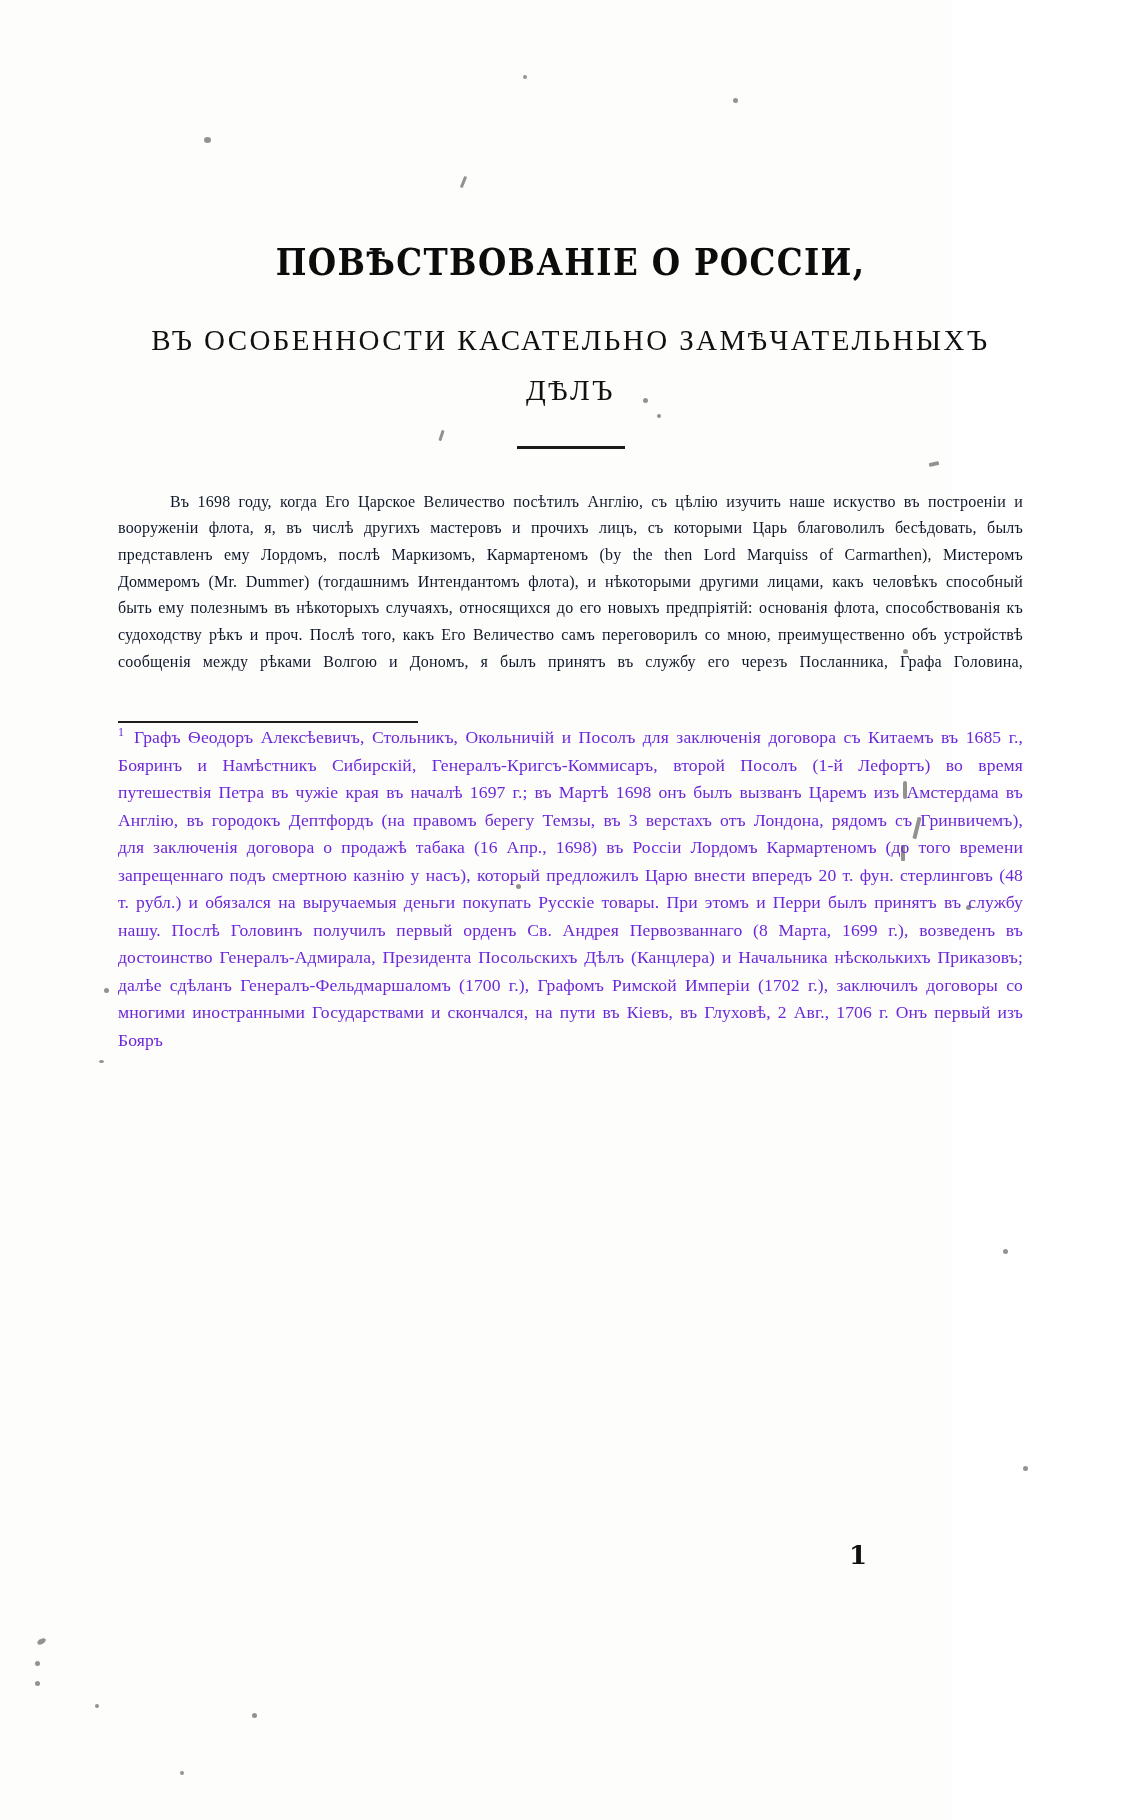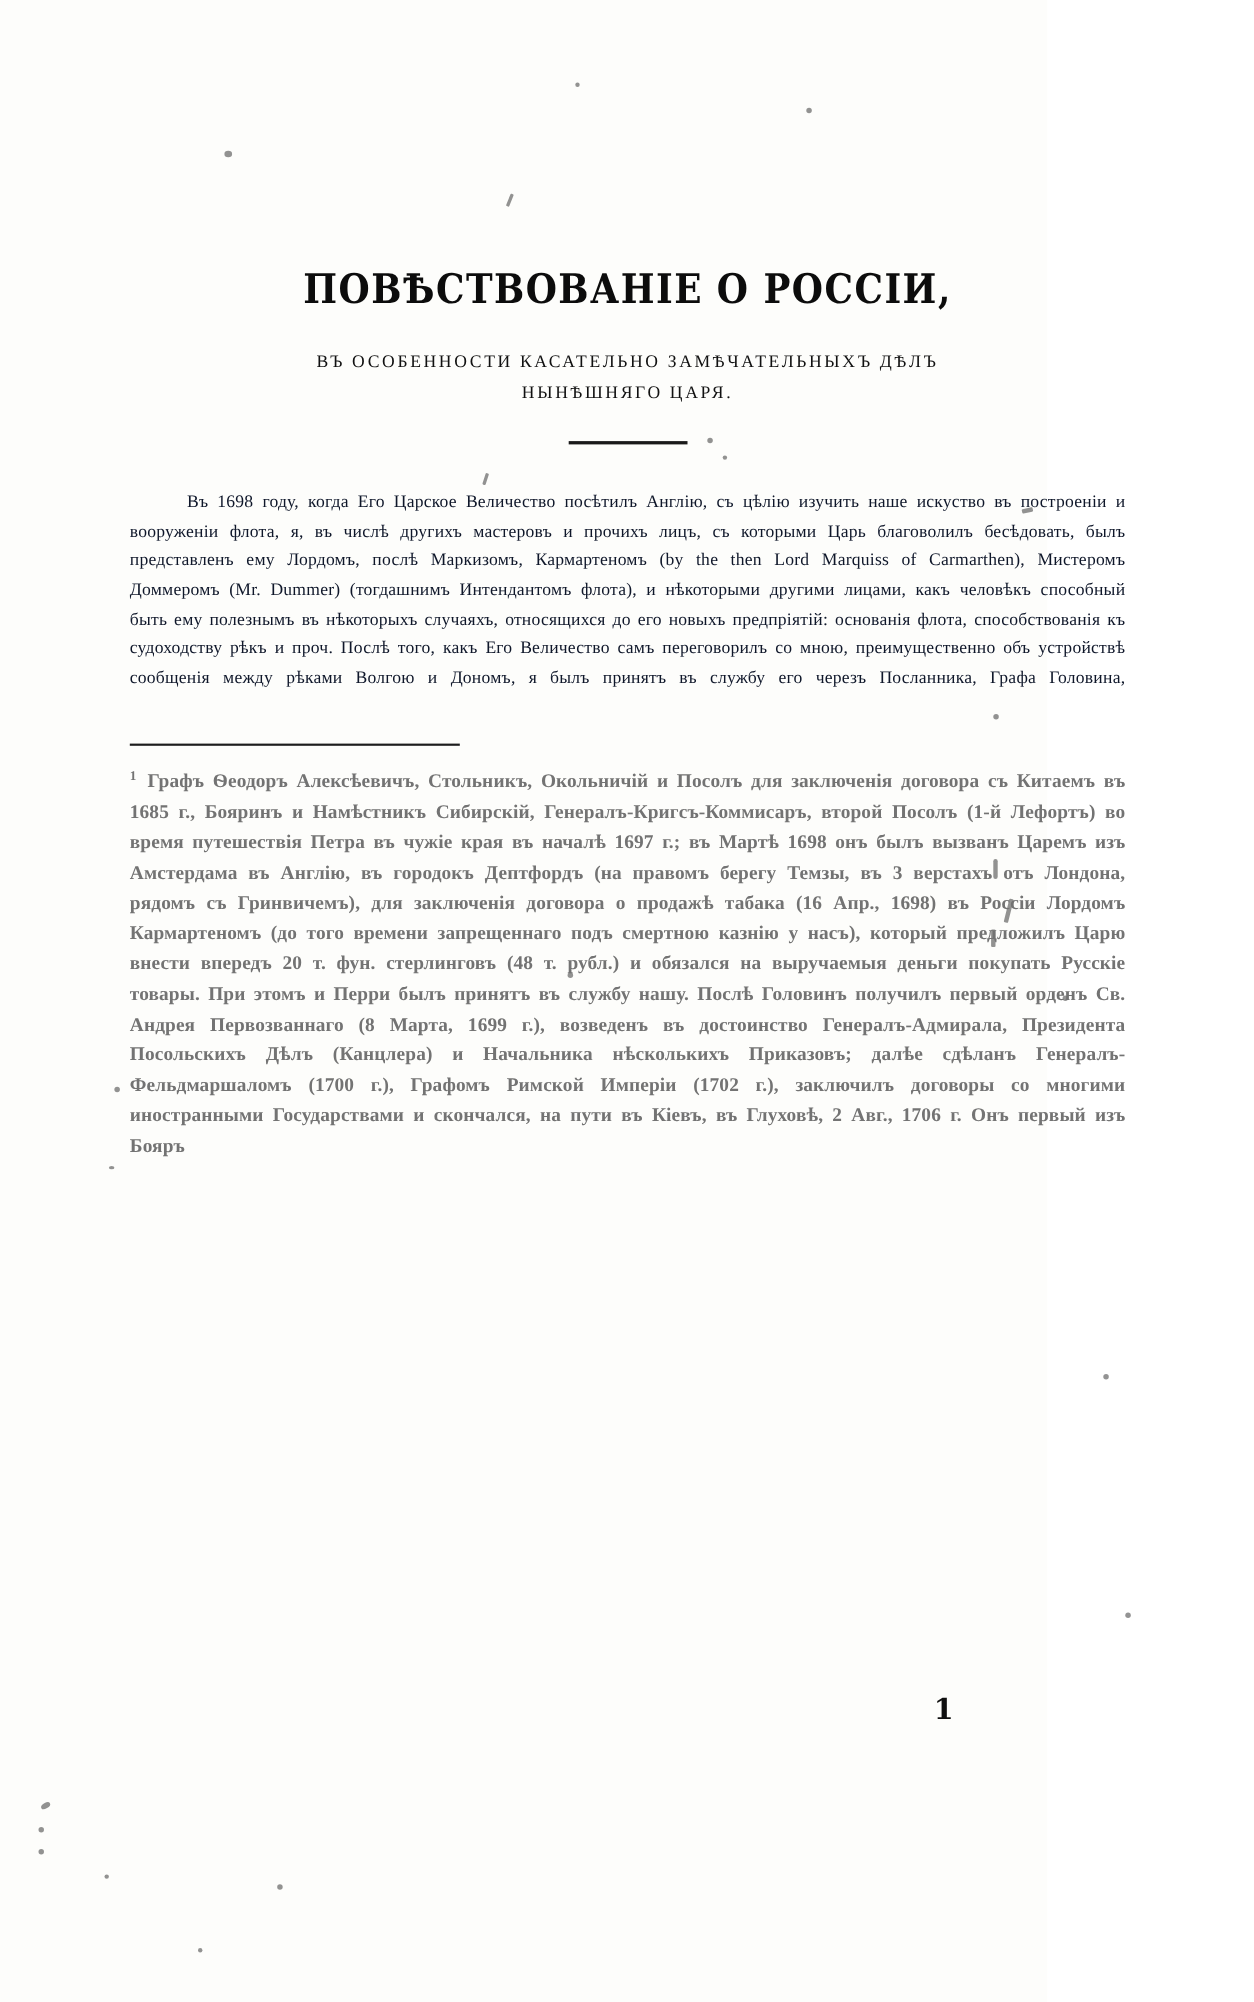--- a/index.html
+++ b/index.html
@@ -48,21 +48,21 @@
     letter-spacing: 1.5px;
     color: #0c0c0c;
     transform: scaleX(0.88);
     white-space: nowrap;
   }
 
   .subtitle {
     margin-top: 32px;
     text-align: center;
     font-family: "Liberation Serif", serif;
-    font-size: 16px;
+    font-size: 29px;
     letter-spacing: 2.4px;
     line-height: 1.72;
     color: #111;
     font-weight: normal;
   }
 
   .rule {
     width: 108px;
     height: 3px;
     background: #1a1a1a;
@@ -82,29 +82,28 @@
   .body-text .indent { display: inline-block; width: 52px; }
 
   .fn-rule {
     width: 300px;
     height: 2px;
     background: #1d1d1d;
     margin: 46px 0 0 0;
   }
 
   .footnote {
-    margin-top: 18px;
+    margin-top: 0;
     font-size: 17.6px;
     line-height: 1.565;
     text-align: justify;
     text-align-last: justify;
     letter-spacing: .1px;
     word-spacing: 1.5px;
-    color: #737373;
-    font-weight: bold;
+    color: #6d28d9;
   }
   .footnote .fn-mark {
     display: inline-block;
     width: 16px;
     font-size: 12px;
     vertical-align: super;
   }
 
   .page-number {
     position: absolute;
@@ -145,21 +144,20 @@
   <span class="speck" style="left:95px;top:1704px;width:4px;height:4px;"></span>
   <span class="speck" style="left:252px;top:1713px;width:5px;height:5px;"></span>
   <span class="speck" style="left:180px;top:1771px;width:4px;height:4px;"></span>
 
   <div class="content">
 
     <h1 class="title">ПОВѢСТВОВАНІЕ О РОССІИ,</h1>
 
     <div class="subtitle">
       <div>ВЪ ОСОБЕННОСТИ КАСАТЕЛЬНО ЗАМѢЧАТЕЛЬНЫХЪ ДѢЛЪ</div>
-      <div>НЫНѢШНЯГО ЦАРЯ.</div>
     </div>
 
     <div class="rule"></div>
 
     <p class="body-text"><span class="indent"></span><span>Въ 1698 году, когда Его Царское Величество посѣтилъ Англію, съ цѣлію изучить наше искуство въ построеніи и вооруженіи флота, я, въ числѣ другихъ мастеровъ и прочихъ лицъ, съ которыми Царь благоволилъ бесѣдовать, былъ представленъ ему Лордомъ, послѣ Маркизомъ, Кармартеномъ (by the then Lord Marquiss of Carmarthen), Мистеромъ Доммеромъ (Mr. Dummer) (тогдашнимъ Интендантомъ флота), и нѣкоторыми другими лицами, какъ человѣкъ способный быть ему полезнымъ въ нѣкоторыхъ случаяхъ, относящихся до его новыхъ предпріятій: основанія флота, способствованія къ судоходству рѣкъ и проч. Послѣ того, какъ Его Величество самъ переговорилъ со мною, преимущественно объ устройствѣ сообщенія между рѣками Волгою и Дономъ, я былъ принятъ въ службу его черезъ Посланника, Графа Головина,</span></p>
 
     <div class="fn-rule"></div>
 
     <p class="footnote"><span class="fn-mark">1</span><span>Графъ Ѳеодоръ Алексѣевичъ, Стольникъ, Окольничій и Посолъ для заключенія договора съ Китаемъ въ 1685 г., Бояринъ и Намѣстникъ Сибирскій, Генералъ-Кригсъ-Коммисаръ, второй Посолъ (1-й Лефортъ) во время путешествія Петра въ чужіе края въ началѣ 1697 г.; въ Мартѣ 1698 онъ былъ вызванъ Царемъ изъ Амстердама въ Англію, въ городокъ Дептфордъ (на правомъ берегу Темзы, въ 3 верстахъ отъ Лондона, рядомъ съ Гринвичемъ), для заключенія договора о продажѣ табака (16 Апр., 1698) въ Россіи Лордомъ Кармартеномъ (до того времени запрещеннаго подъ смертною казнію у насъ), который предложилъ Царю внести впередъ 20 т. фун. стерлинговъ (48 т. рубл.) и обязался на выручаемыя деньги покупать Русскіе товары. При этомъ и Перри былъ принятъ въ службу нашу. Послѣ Головинъ получилъ первый орденъ Св. Андрея Первозваннаго (8 Марта, 1699 г.), возведенъ въ достоинство Генералъ-Адмирала, Президента Посольскихъ Дѣлъ (Канцлера) и Начальника нѣсколькихъ Приказовъ; далѣе сдѣланъ Генералъ-Фельдмаршаломъ (1700 г.), Графомъ Римской Имперіи (1702 г.), заключилъ договоры со многими иностранными Государствами и скончался, на пути въ Кіевъ, въ Глуховѣ, 2 Авг., 1706 г. Онъ первый изъ Бояръ</span></p>
 

